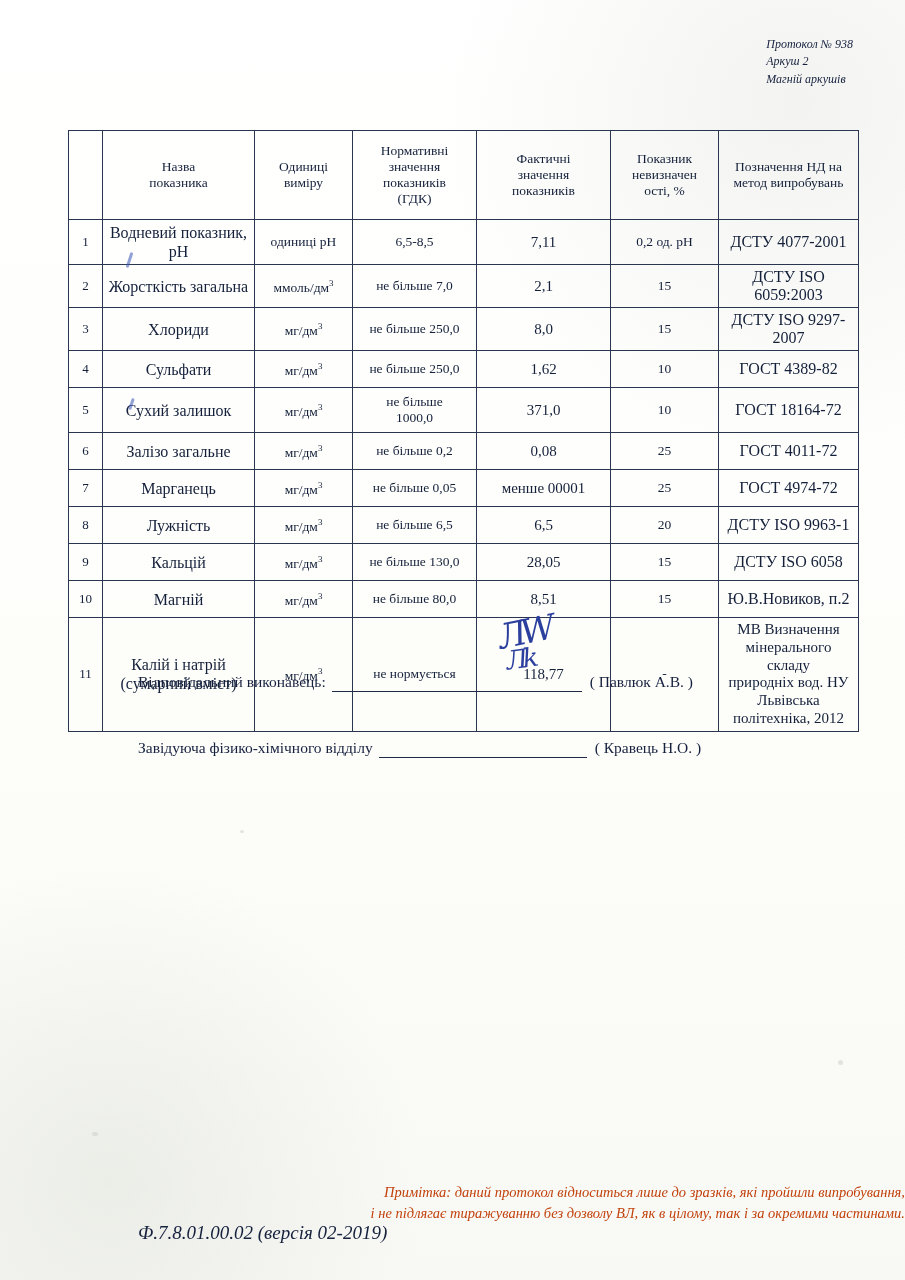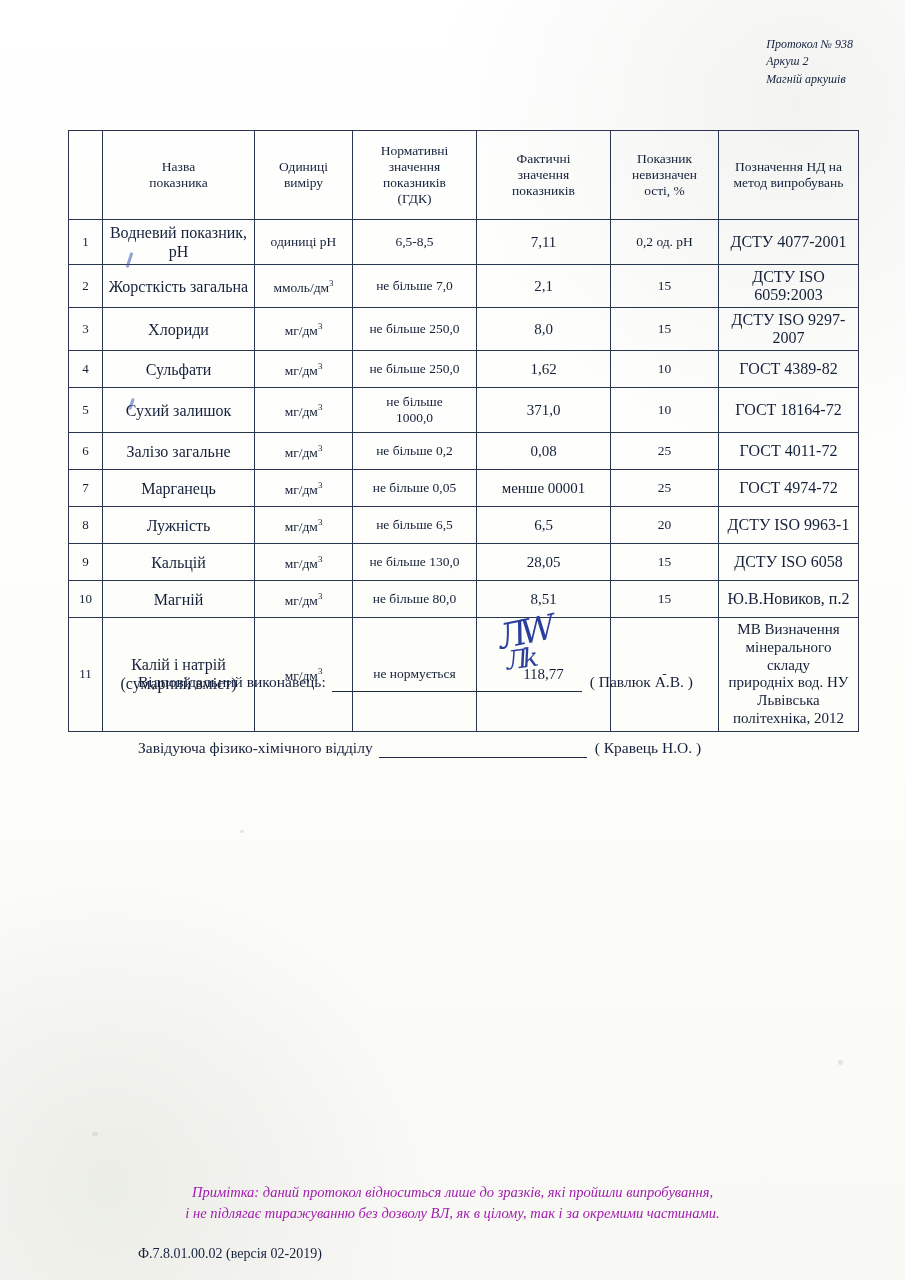--- a/index.html
+++ b/index.html
@@ -139,33 +139,33 @@
     background: #3a55b5;
     opacity: .55;
     transform: rotate(18deg);
     border-radius: 2px;
   }
 
   .footer-note {
     position: absolute;
     left: 0; right: 0;
     top: 1182px;
-    text-align: center;
+    text-align: right;
     font-style: italic;
     font-size: 14.5px;
     line-height: 1.45;
-    color: #a21caf;
+    color: #c2410c;
   }
   .form-code {
     position: absolute;
     left: 138px;
     top: 1222px;
-    font-size: 14px;
+    font-style: italic;
+    font-size: 19px;
     color: #16213e;
-    margin-top: 24px;
   }
 
   
   .speck { position: absolute; background: #c9cec4; opacity: .5; border-radius: 50%; }
 </style>
 </head>
 <body>
 
 <div class="page">
 

